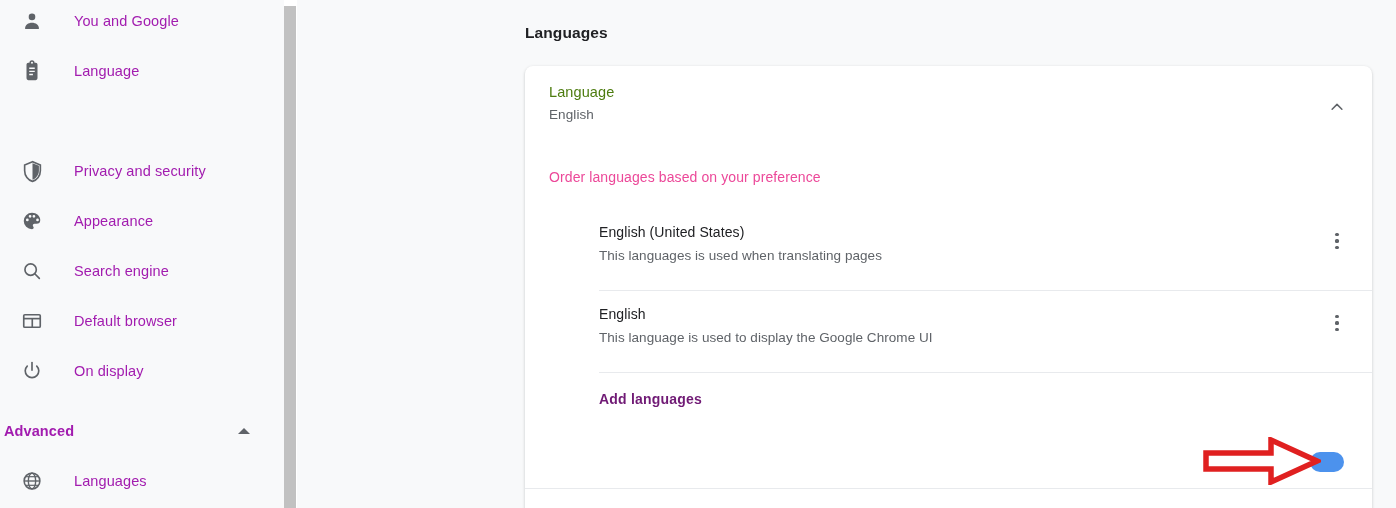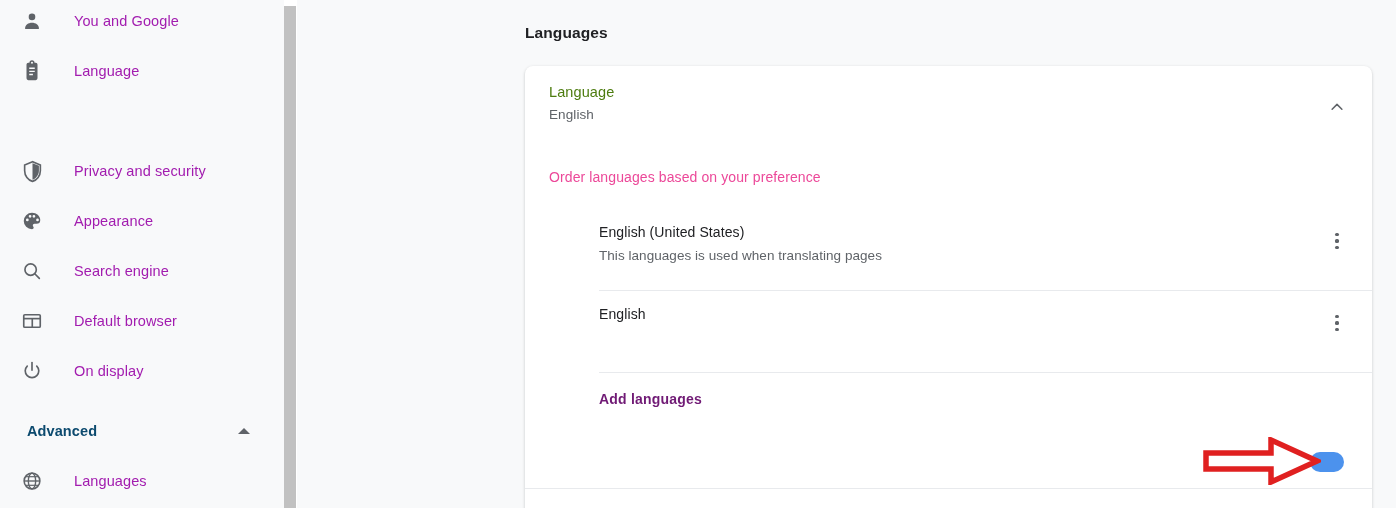--- a/index.html
+++ b/index.html
@@ -38,23 +38,23 @@
     color: #a21caf;
     letter-spacing: .1px;
     white-space: nowrap;
     text-align: right;
   }
   .section-header {
     position: absolute; left: 0; width: 284px; height: 50px;
     display: flex; align-items: center; cursor: pointer;
   }
   .section-title {
-    margin-left: 27px;
+    margin-left: 4px;
     font-size: 14.5px; font-weight: 600;
-    color: #0c4a6e; letter-spacing: .1px;
+    color: #a21caf; letter-spacing: .1px;
   }
   .section-caret {
     position: absolute; right: 34px; top: 50%;
     transform: translateY(-50%);
     width: 0; height: 0;
     border-left: 6px solid transparent;
     border-right: 6px solid transparent;
     border-bottom: 6px solid #5f6368;
   }
 
@@ -288,20 +288,21 @@
         <span class="dot"></span>
         <span class="dot"></span>
         <span class="dot"></span>
       </div>
 
       <div class="divider-inset" style="top:224px"></div>
 
       <div class="lang-row" style="top:240px">
         <div class="lang-texts">
           <div class="lang-name">English</div>
+          <div class="lang-desc">This language is used to display the Google Chrome UI</div>
         </div>
       </div>
       <div class="dots-btn" style="top:242px">
         <span class="dot"></span>
         <span class="dot"></span>
         <span class="dot"></span>
       </div>
 
       <div class="divider-inset" style="top:306px"></div>
 

